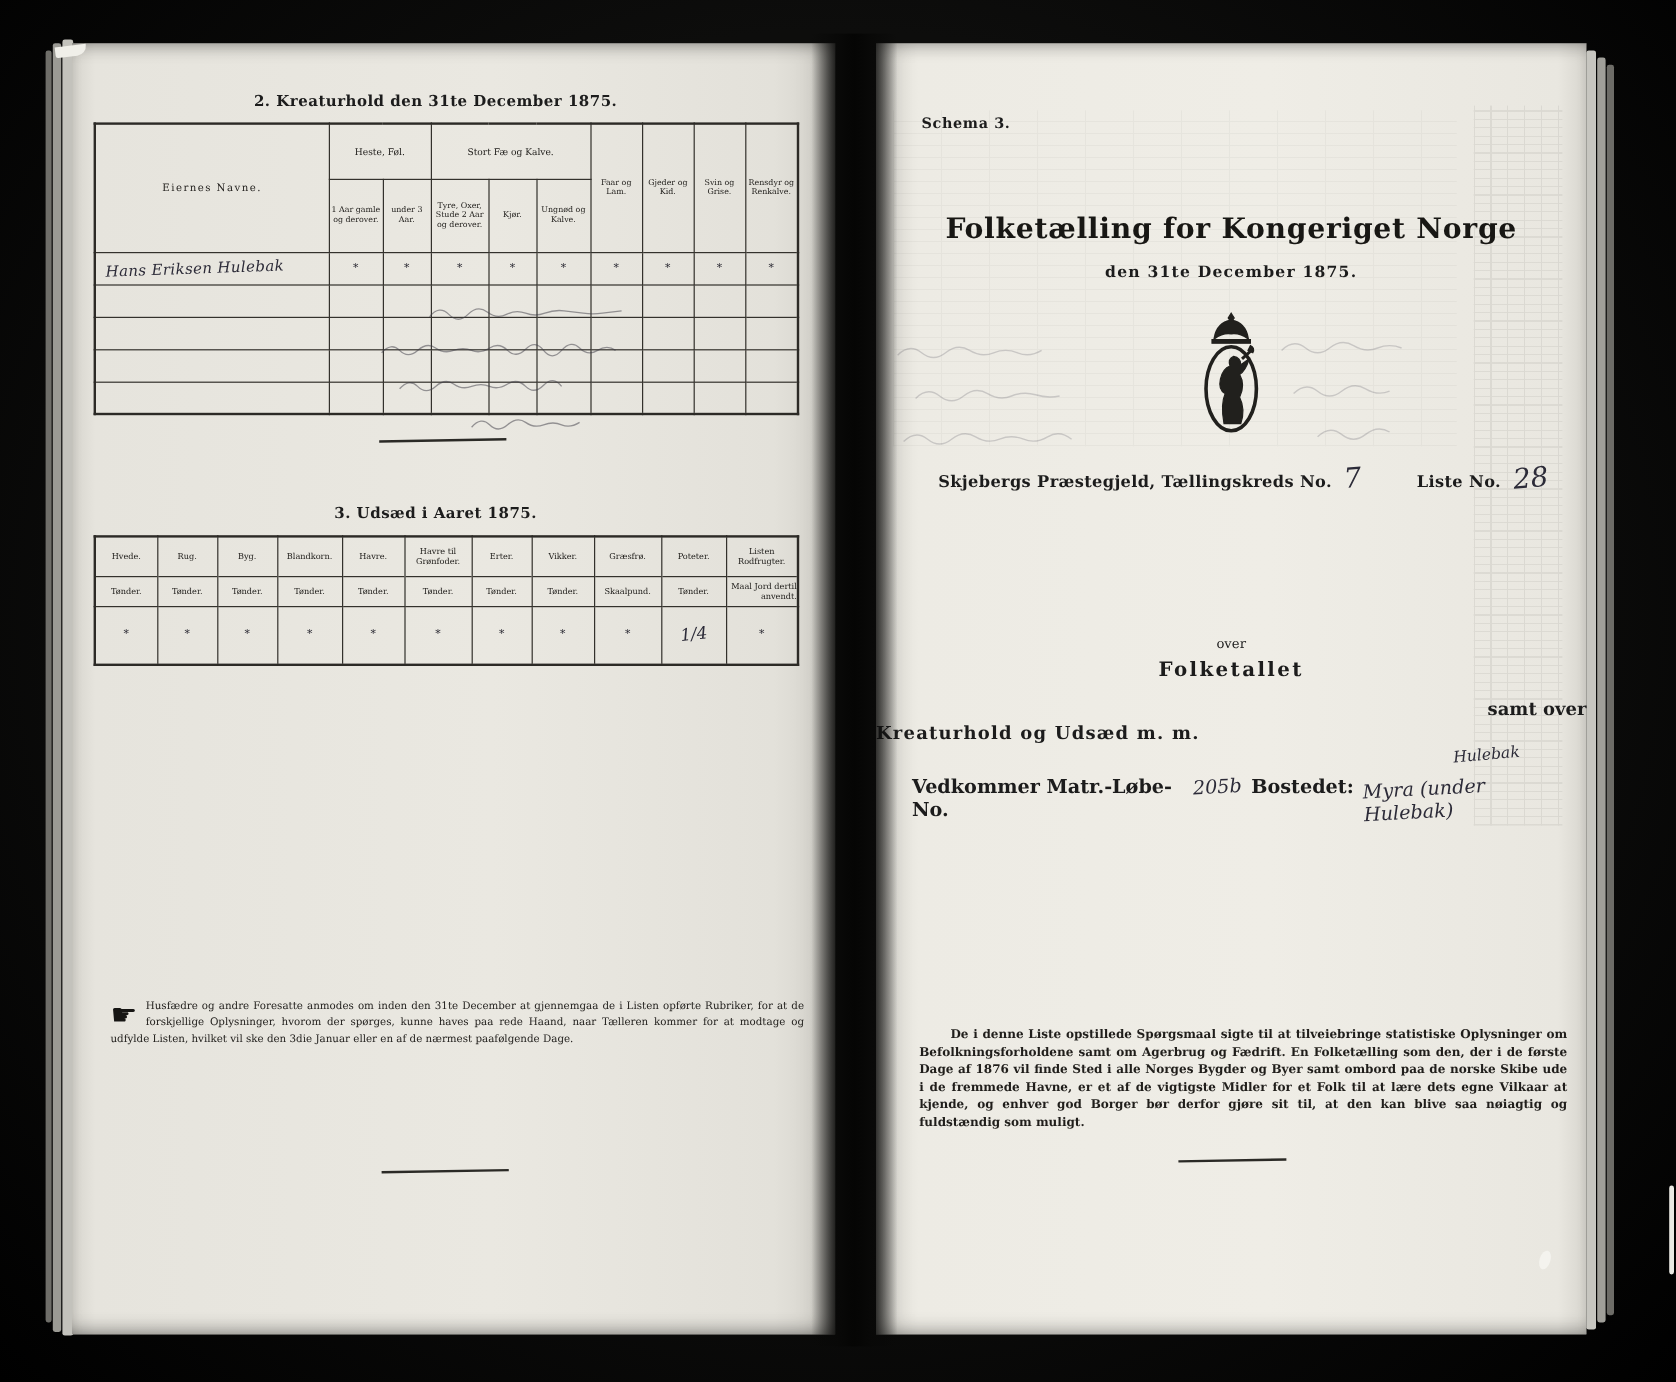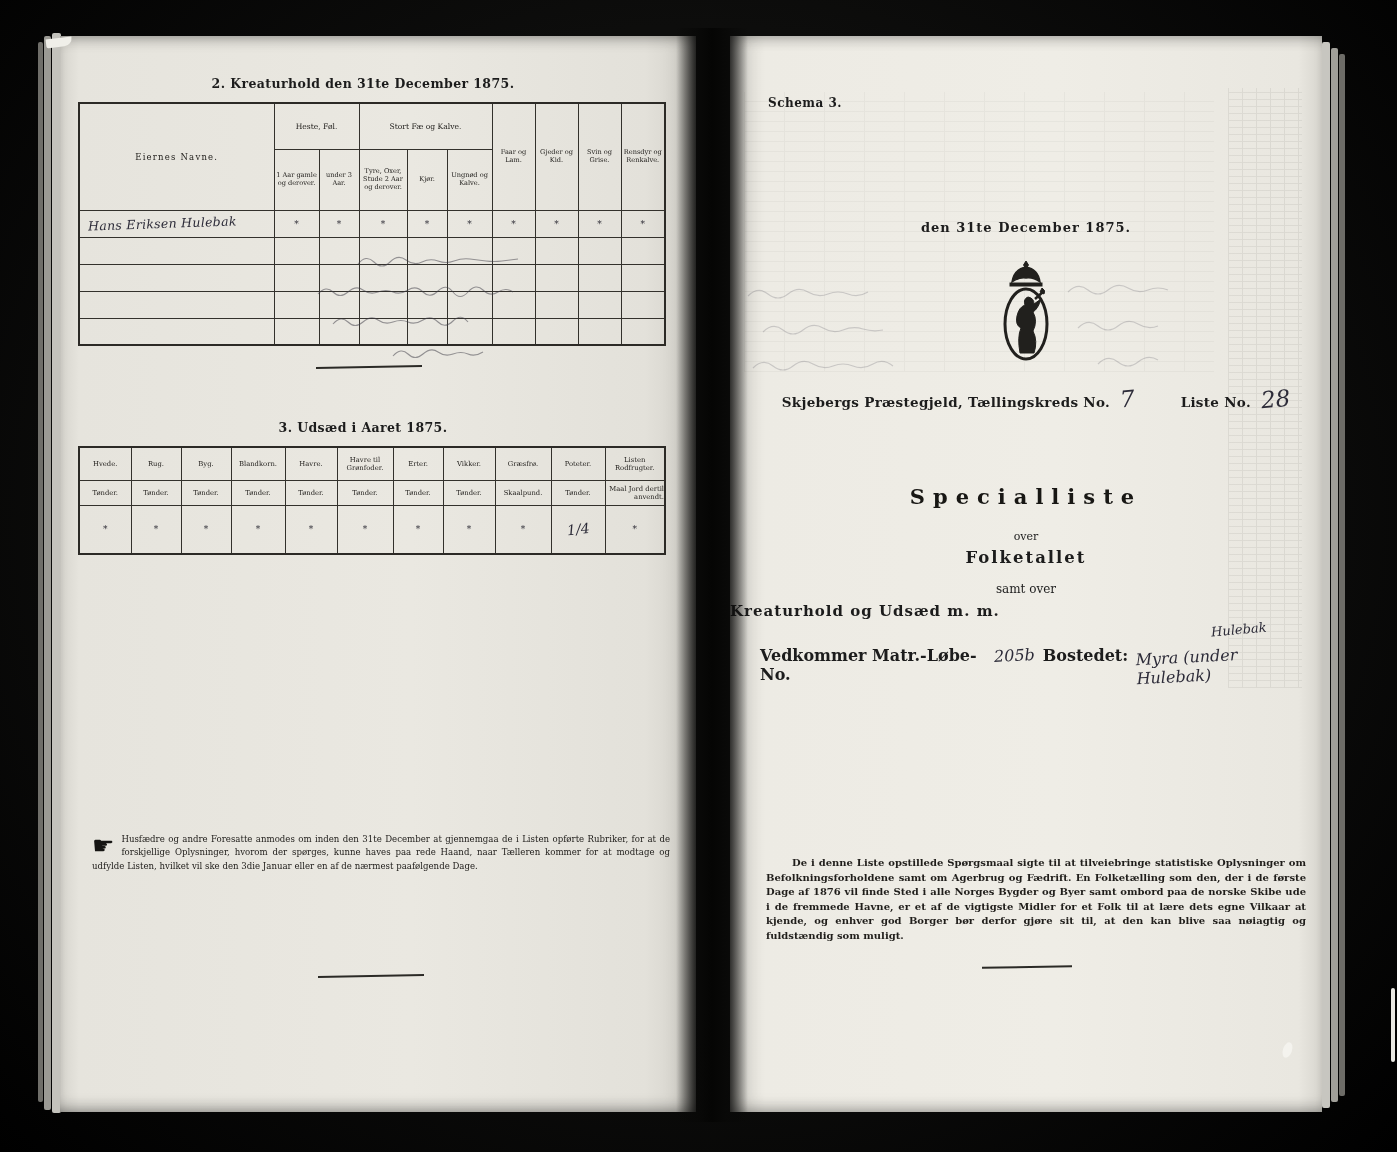--- a/index.html
+++ b/index.html
@@ -79,21 +79,21 @@
   .parish{position:absolute;left:40px;right:20px;top:350px;display:flex;align-items:baseline;
           justify-content:center;gap:10px;}
   .parish .printed{font-size:13.5px;font-weight:bold;letter-spacing:.3px;}
   .hw-num{font-size:23px;transform:rotate(-5deg);}
   .gap30{display:inline-block;width:26px;}
   .sl-head{position:absolute;left:0;right:0;top:448px;text-align:center;
            font-size:21px;font-weight:bold;letter-spacing:8px;color:#181714;}
   .sl-over1{position:absolute;left:0;right:0;top:494px;text-align:center;font-size:11px;}
   .sl-line1{position:absolute;left:0;right:0;top:512px;text-align:center;
             font-size:16.5px;font-weight:bold;letter-spacing:2px;}
-  .sl-over2{position:absolute;left:0;right:0;top:546px;text-align:center;font-size:12px;}
+  .sl-over2{position:absolute;left:0;right:0;top:546px;text-align:right;font-size:15px;font-weight:bold;}
   .sl-line2{position:absolute;left:0;right:0;top:566px;
             font-size:15px;font-weight:bold;letter-spacing:1px;}
   .matr{position:absolute;left:30px;right:20px;top:610px;display:flex;align-items:baseline;
         justify-content:center;gap:8px;flex-wrap:nowrap;}
   .matr .printed{font-size:16px;font-weight:bold;}
   .hw-matr{font-size:16px;transform:rotate(-3deg);}
   .corner-note{position:absolute;right:55px;top:586px;font-size:13px;transform:rotate(-5deg);}
   .r-par{position:absolute;left:36px;width:540px;top:820px;font-size:10px;font-weight:bold;
          line-height:1.45;text-align:justify;text-indent:26px;color:#201e1b;}
 
@@ -318,20 +318,21 @@
     <svg class="squiggles" style="left:8px;top:238px;opacity:.22;" width="560" height="120" viewBox="0 0 560 120">
       <g stroke="#4a4856" stroke-width="1.2" fill="none">
         <path d="M10 22 q10 -10 20 -2 t20 0 t20 -2 t20 2 t20 0 t20 -2 M330 18 q10 -10 20 -2 t20 0 t20 -2 t20 2 t20 0"></path>
         <path d="M25 58 q10 -10 20 -2 t20 0 t20 -2 t20 2 t20 -1 t20 1 M340 54 q10 -10 20 -2 t20 0 t20 -2 t20 2"></path>
         <path d="M15 94 q10 -10 20 -2 t20 0 t20 -2 t20 2 t20 0 t20 -2 t20 2 M360 90 q10 -10 20 -2 t20 0 t20 -2"></path>
       </g>
     </svg>
 
     <div class="schema">Schema 3.</div>
 
+    <div class="r-title">Folketælling for Kongeriget Norge</div>
     <div class="r-sub">den 31te December 1875.</div>
 
     <div class="crest">
       <svg width="64" height="104" viewBox="0 0 64 104">
         <g fill="#21201d" stroke="#21201d">
           <path d="M32 1 l2.5 4 -2.5 3.5 -2.5 -3.5 z"></path>
           <path d="M18 22 Q20 9 32 7 Q44 9 46 22 Q39 17 32 18 Q25 17 18 22 Z" stroke-width="1.5"></path>
           <rect x="16" y="23" width="32" height="3"></rect>
           <ellipse cx="32" cy="64" rx="21" ry="35" fill="none" stroke-width="3"></ellipse>
           <path d="M26 93 Q23 77 27 68 Q21 65 23 56 Q25 47 31 45 Q29 39 34 37 Q40 38 40 44 L47 39 Q44 49 39 52 Q44 61 39 71 Q44 81 40 93 Z" stroke-width="1"></path>
@@ -342,21 +343,20 @@
     </div>
 
     <div class="parish">
       <span class="printed">Skjebergs Præstegjeld, Tællingskreds No.</span>
       <span class="hw hw-num">7</span>
       <span class="gap30"></span>
       <span class="printed">Liste No.</span>
       <span class="hw hw-num">28</span>
     </div>
 
-    <div class="sl-head">Specialliste</div>
     <div class="sl-over1">over</div>
     <div class="sl-line1">Folketallet</div>
     <div class="sl-over2">samt over</div>
     <div class="sl-line2">Kreaturhold og Udsæd m. m.</div>
 
     <div class="corner-note hw">Hulebak</div>
 
     <div class="matr">
       <span class="printed">Vedkommer Matr.-Løbe-No.</span>
       <span class="hw hw-matr">205b</span>

